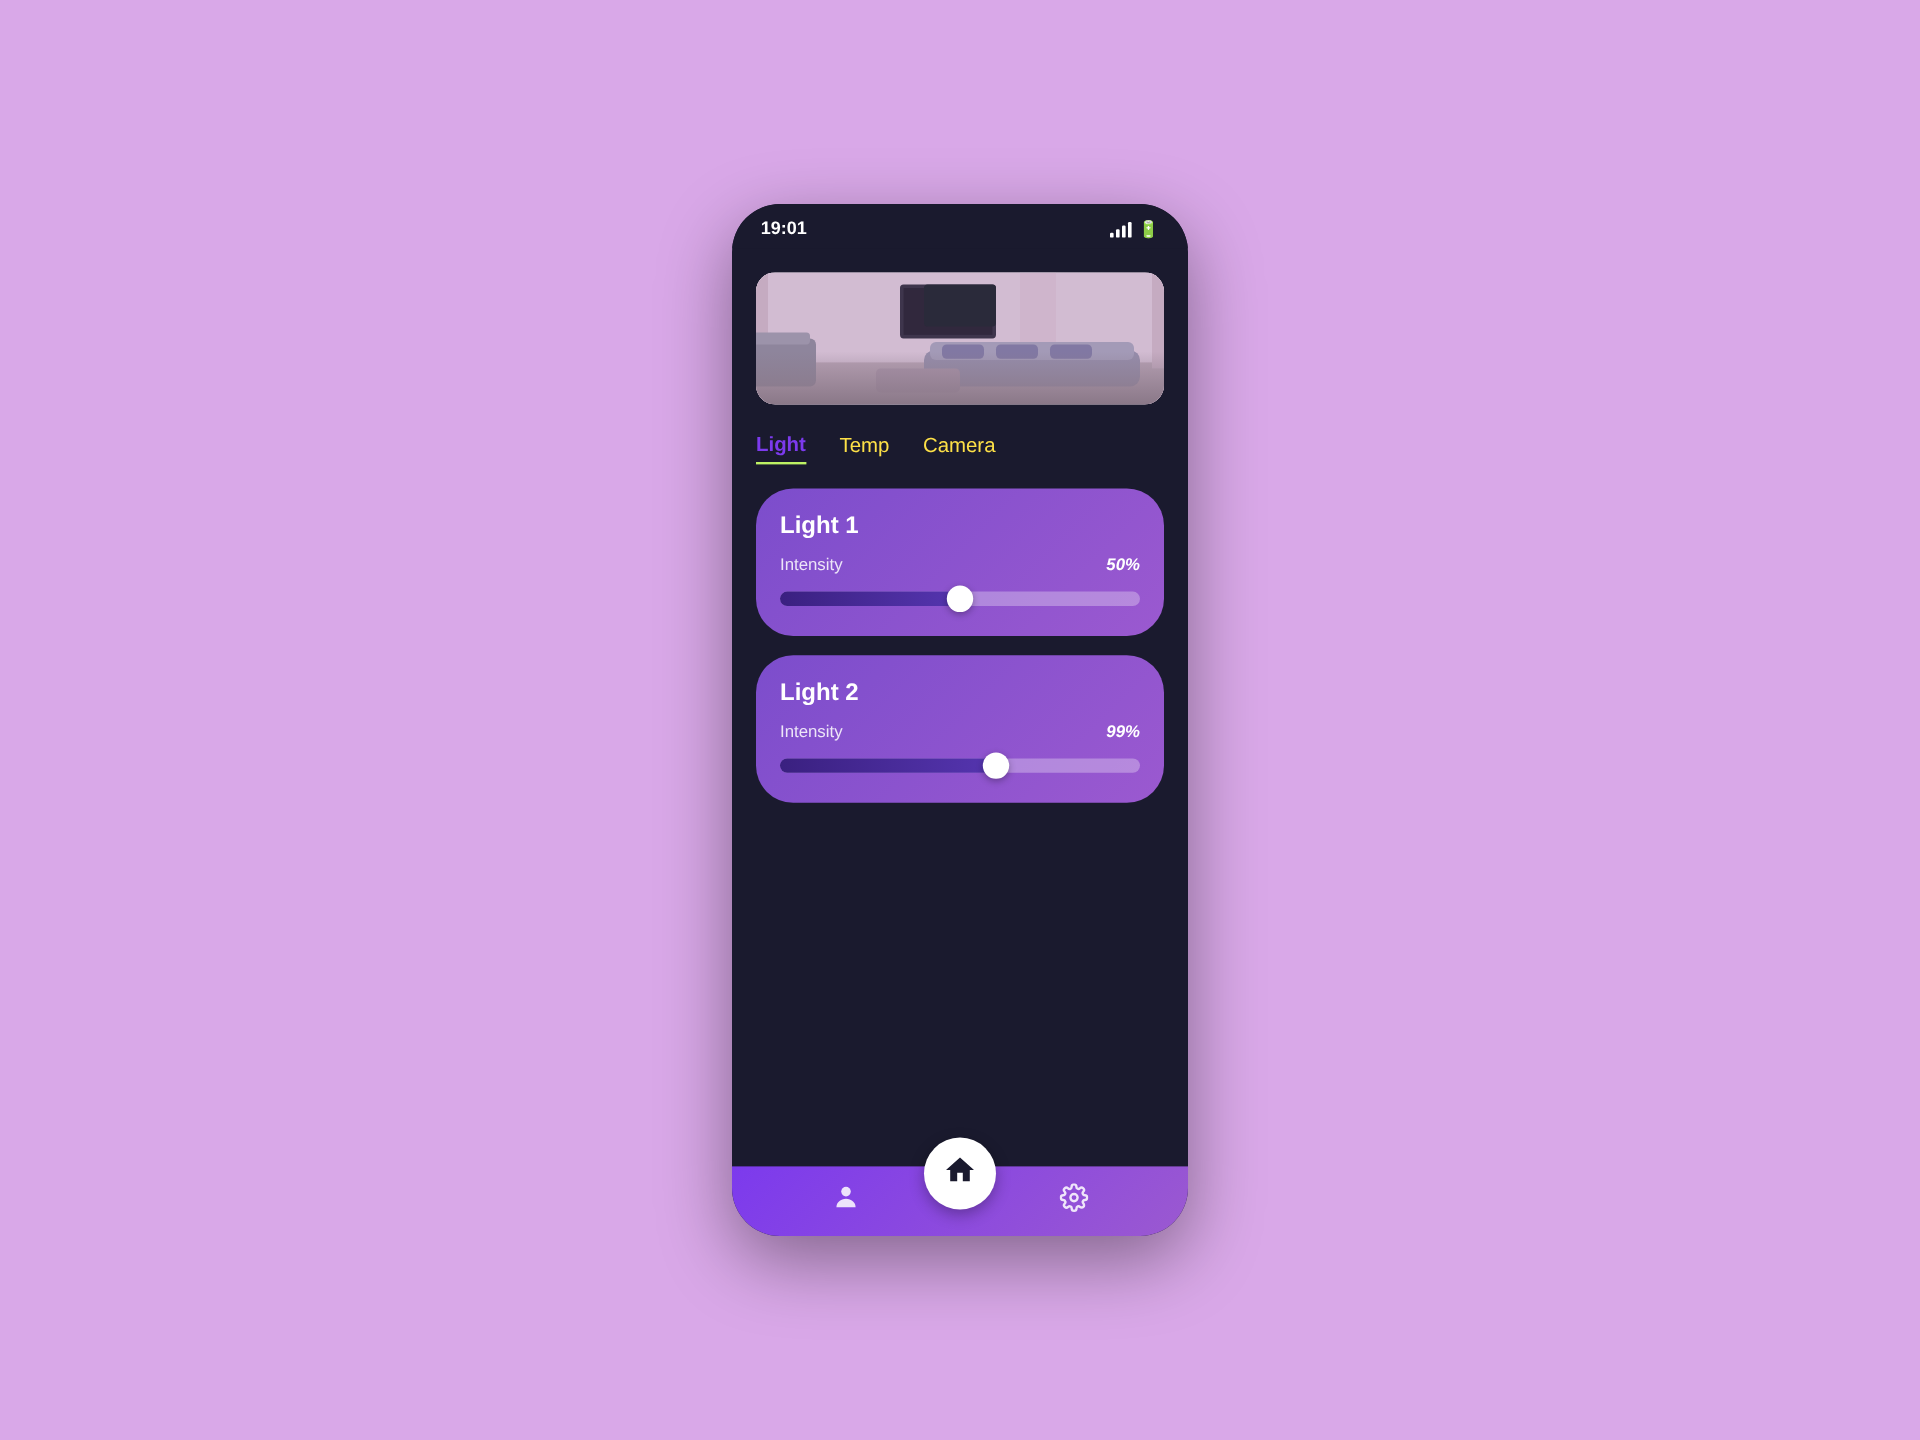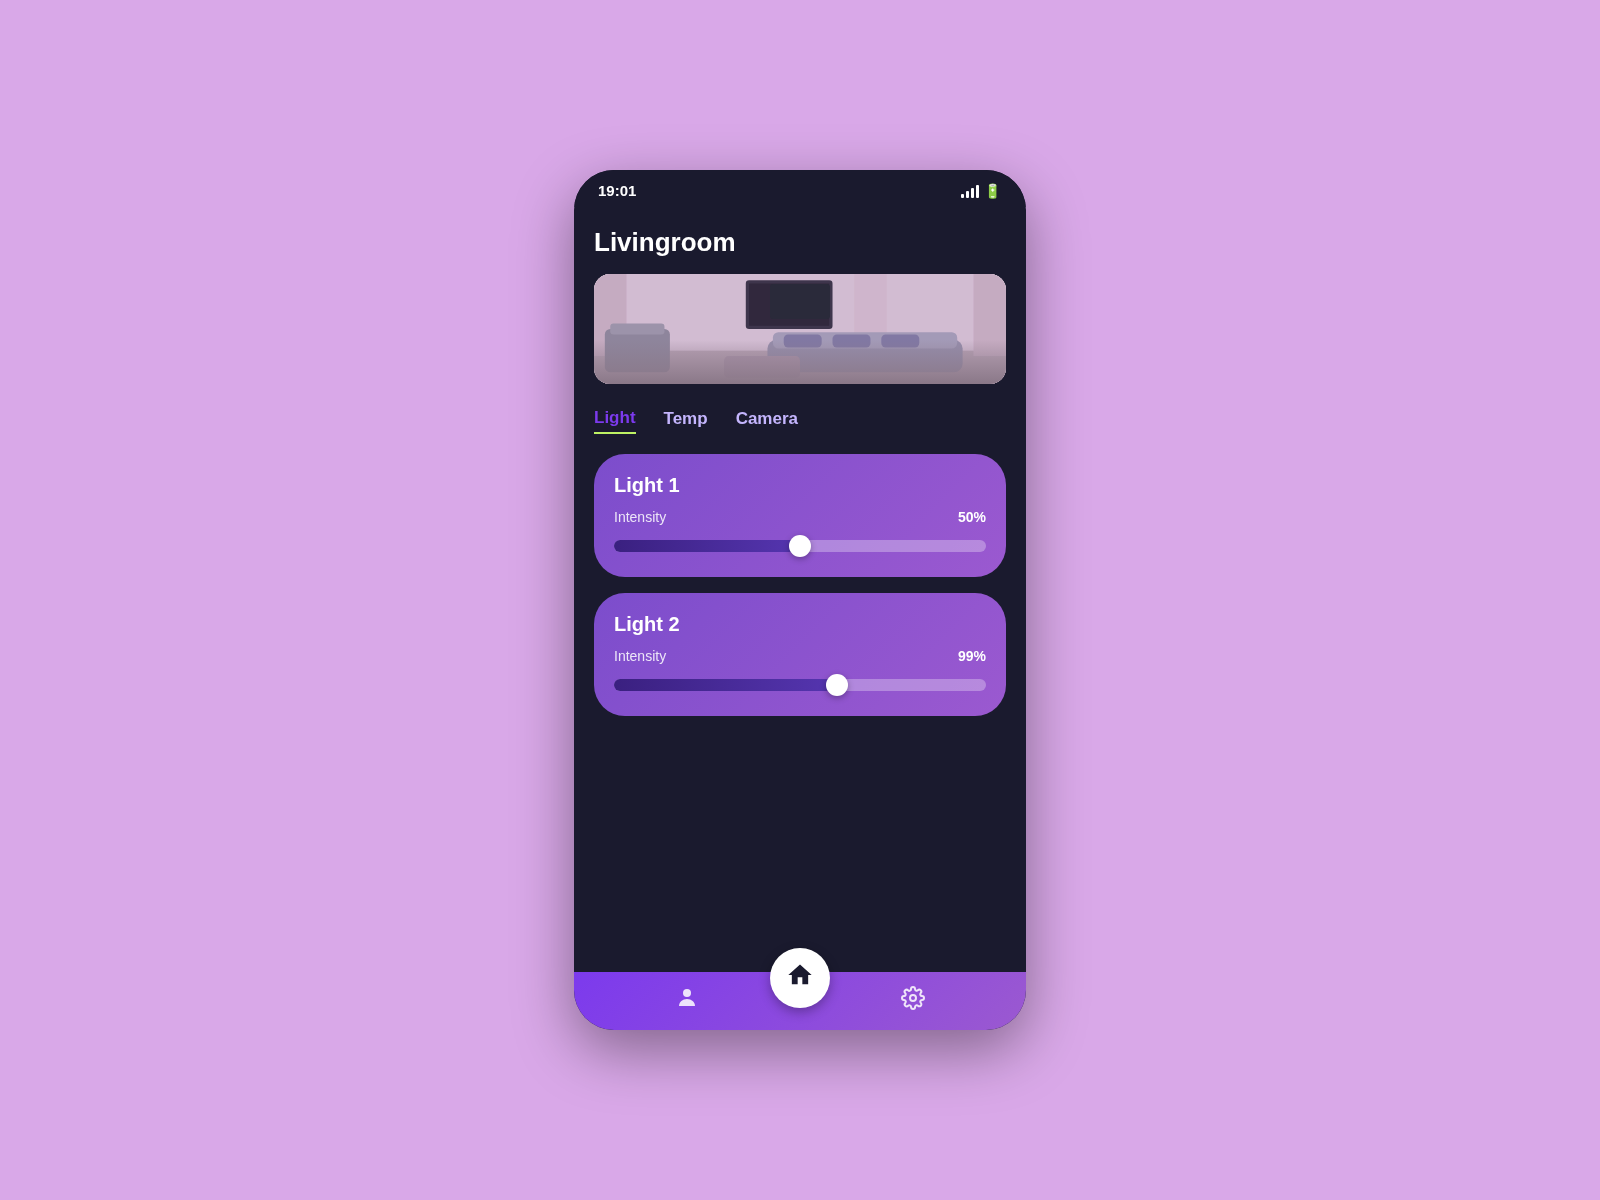--- a/index.html
+++ b/index.html
@@ -7,21 +7,21 @@
     body {
       background-color: #d9a8e8;
       display: flex;
       align-items: center;
       justify-content: center;
       min-height: 100vh;
       font-family: -apple-system, BlinkMacSystemFont, 'Segoe UI', sans-serif;
     }
 
     .phone {
-      width: 452px;
+      width: 380px;
       min-height: 860px;
       background: #1a1a2e;
       border-radius: 40px;
       overflow: hidden;
       position: relative;
       display: flex;
       flex-direction: column;
       box-shadow: 0 20px 60px rgba(0,0,0,0.4);
     }
 
@@ -122,23 +122,23 @@
     }
 
     
     .tabs {
       display: flex;
       gap: 28px;
       margin-bottom: 20px;
     }
 
     .tab {
-      color: #c4b5fd;
+      color: #fde047;
       font-size: 17px;
-      font-weight: 700;
+      font-weight: 400;
       padding-bottom: 4px;
       cursor: pointer;
       border: none;
       background: none;
     }
 
     .tab.active {
       color: #7c3aed;
       font-weight: 700;
       border-bottom: 2px solid #bef264;
@@ -168,20 +168,21 @@
 
     .intensity-label {
       color: rgba(255,255,255,0.85);
       font-size: 14px;
     }
 
     .intensity-value {
       color: white;
       font-size: 14px;
       font-weight: 600;
+      font-style: italic;
     }
 
     .slider-fill {
       height: 100%;
       border-radius: 6px;
       background: linear-gradient(to right, #4a2d9c, #5c3bc0);
     }
 
     .slider-thumb {
       position: absolute;
@@ -265,21 +266,20 @@
         <div class="signal-bar" style="height:7px;"></div>
         <div class="signal-bar" style="height:10px;"></div>
         <div class="signal-bar" style="height:13px;"></div>
       </div>
       <span class="battery-icon">🔋</span>
     </div>
   </div>
 
   <div class="content">
 
-    <div class="page-title">Livingroom</div>
 
     <div class="room-image">
       <div class="room-img-placeholder">
         
         <svg width="100%" height="100%" viewBox="0 0 380 110" preserveAspectRatio="xMidYMid slice">
 
           <rect x="0" y="0" width="380" height="110" fill="#d8c8d8"></rect>
 
           <rect x="0" y="75" width="380" height="35" fill="#b8a8b4"></rect>
 

